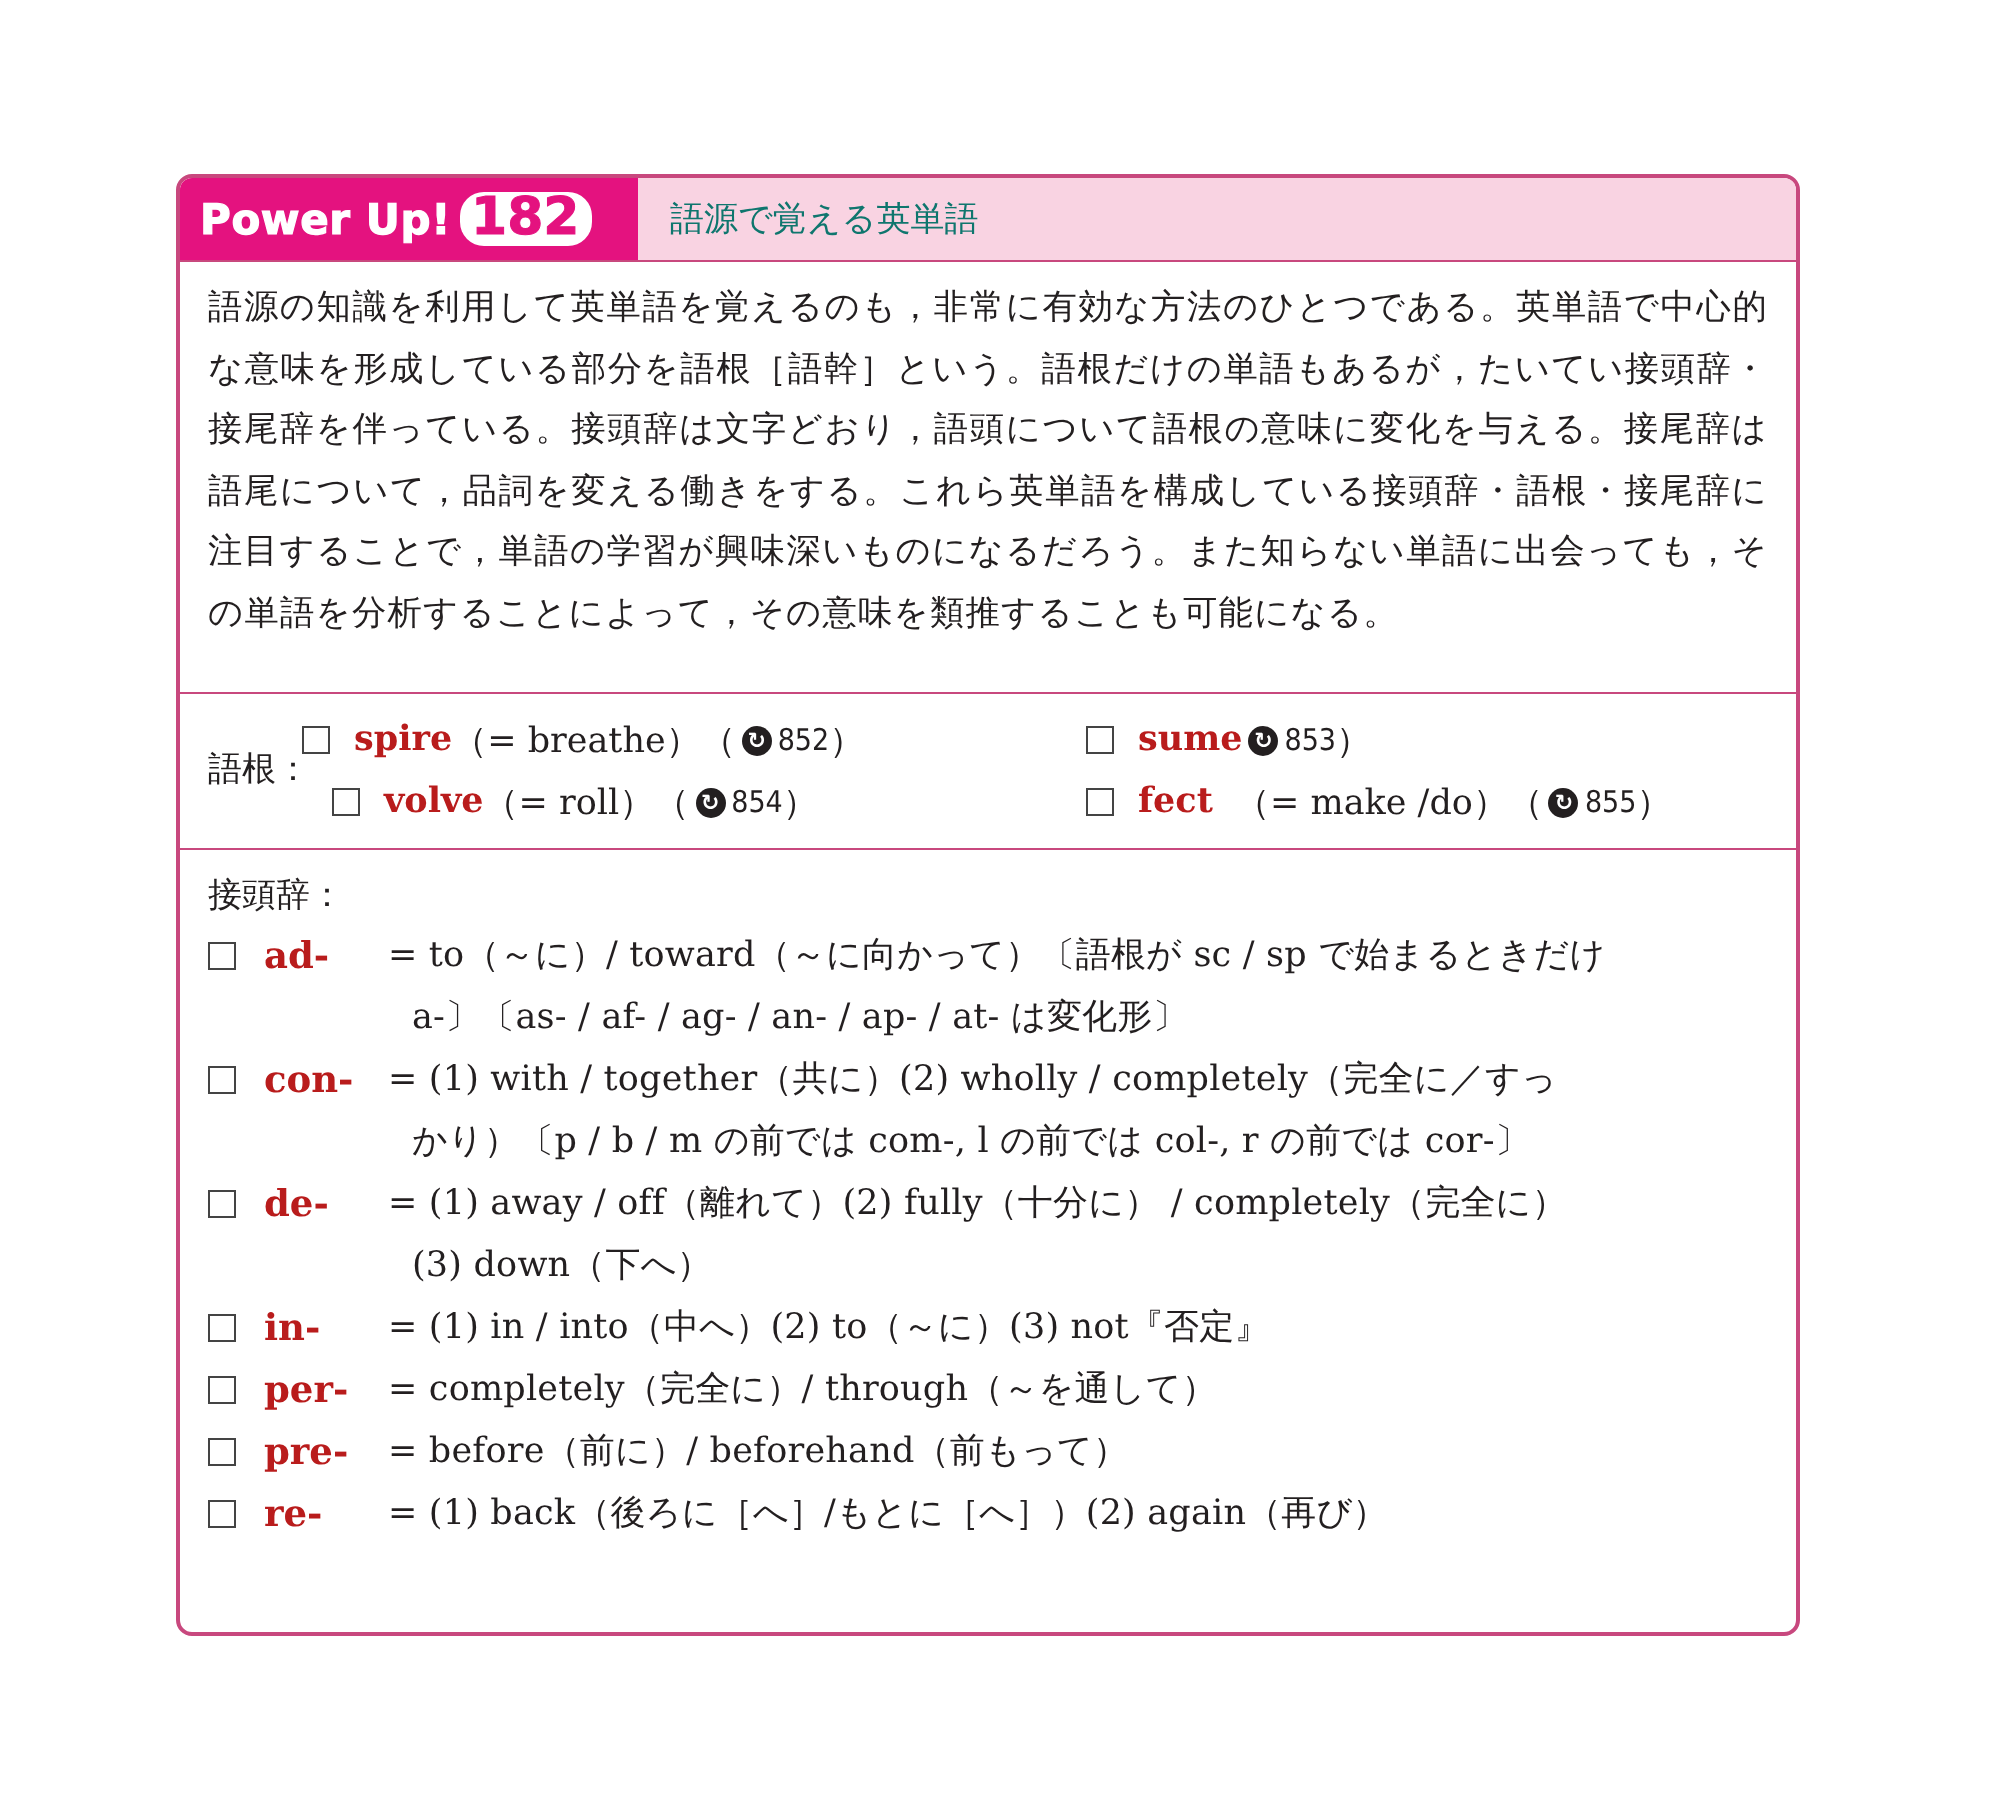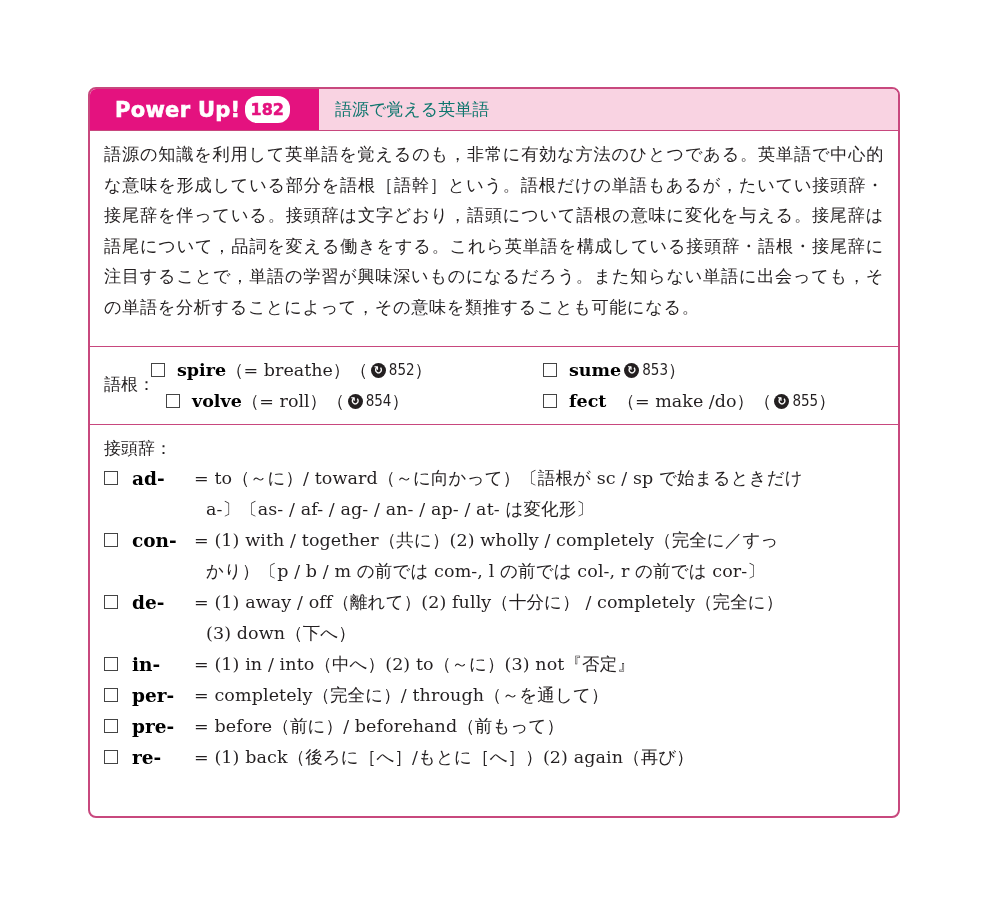--- a/index.html
+++ b/index.html
@@ -3,40 +3,40 @@
 <meta charset="utf-8">
 <style>
   html, body { margin: 0; padding: 0; background: #ffffff; }
   body { width: 1000px; height: 908px; position: relative; font-family: "DejaVu Serif", "Liberation Serif", serif; color: #231f20; }
   .box {
     position: absolute; left: 88px; top: 87px; width: 812px; height: 731px;
     border: 2px solid #c8487e; border-radius: 8px; box-sizing: border-box; overflow: hidden; background: #fff;
   }
   .header { height: 41px; display: flex; align-items: stretch; background: #f9d3e2; border-bottom: 1.5px solid #c8487e; }
   .label-block {
-    width: 229px; background: #e4127f; display: flex; align-items: center; padding-left: 25px; box-sizing: border-box;
+    width: 229px; background: #e4127f; display: flex; align-items: center; padding-left: 10px; box-sizing: border-box;
   }
   .pu-text {
     font-family: "DejaVu Sans", "Liberation Sans", sans-serif; font-weight: bold; font-size: 21px; color: #fff;
     letter-spacing: 0.3px; -webkit-text-stroke: 0.6px #fff;
   }
   .badge {
     margin-left: 4px; background: #fff; color: #e4127f; border-radius: 12px; padding: 0 6px; height: 27px; line-height: 27px;
-    font-family: "DejaVu Sans", "Liberation Sans", sans-serif; font-weight: bold; font-size: 16px; -webkit-text-stroke: 0.5px #e4127f;
+    font-family: "DejaVu Sans", "Liberation Sans", sans-serif; font-weight: bold; font-size: 26px; -webkit-text-stroke: 0.5px #e4127f;
   }
   .header-title {
     padding-left: 16px; display: flex; align-items: center;
     font-family: "DejaVu Sans", "Liberation Sans", sans-serif; font-size: 17px; color: #0f766e; font-weight: 500;
   }
   .intro { padding: 8px 14px 6px 14px; font-size: 17.2px; line-height: 30.5px; letter-spacing: 0.6px; text-align: justify; height: 216px; box-sizing: border-box; border-bottom: 1.5px solid #c8487e; }
   .roots { height: 77px; border-bottom: 1.5px solid #c8487e; position: relative; font-size: 17.5px; }
   .root-row { position: absolute; display: flex; align-items: center; height: 30px; white-space: nowrap; }
   .roots-label { position: absolute; left: 14px; top: 10px; font-size: 17px; margin-top: 16px; }
   .cb { display: inline-block; width: 14px; height: 14px; border: 1.3px solid #444; margin-right: 12px; box-sizing: border-box; }
-  .term { color: #000000; font-weight: bold; }
+  .term { color: #b91c1c; font-weight: bold; }
   .ref-icon { display: inline-flex; width: 15px; height: 15px; border-radius: 50%; background: #231f20; color: #fff; font-size: 11px; align-items: center; justify-content: center; margin: 0 3px; font-family: "DejaVu Sans", sans-serif; font-weight: bold; }
   .ref-num { font-family: "DejaVu Sans Condensed", "DejaVu Sans", sans-serif; font-size: 15px; }
   .prefixes { padding: 8px 14px 0 14px; font-size: 17.5px; }
   .prefix-title { font-size: 17px; height: 30px; line-height: 30px; }
   .prefix-item { display: flex; align-items: flex-start; }
   .prefix-item .cb { margin-top: 8px; margin-right: 14px; flex: none; }
   .prefix-term { width: 62px; flex: none; line-height: 31px; font-size: 18.5px; }
   .prefix-def { flex: 1; line-height: 31px; letter-spacing: 0.1px; }
   .prefix-def .line2 { display: block; padding-left: 12px; }
 </style>

